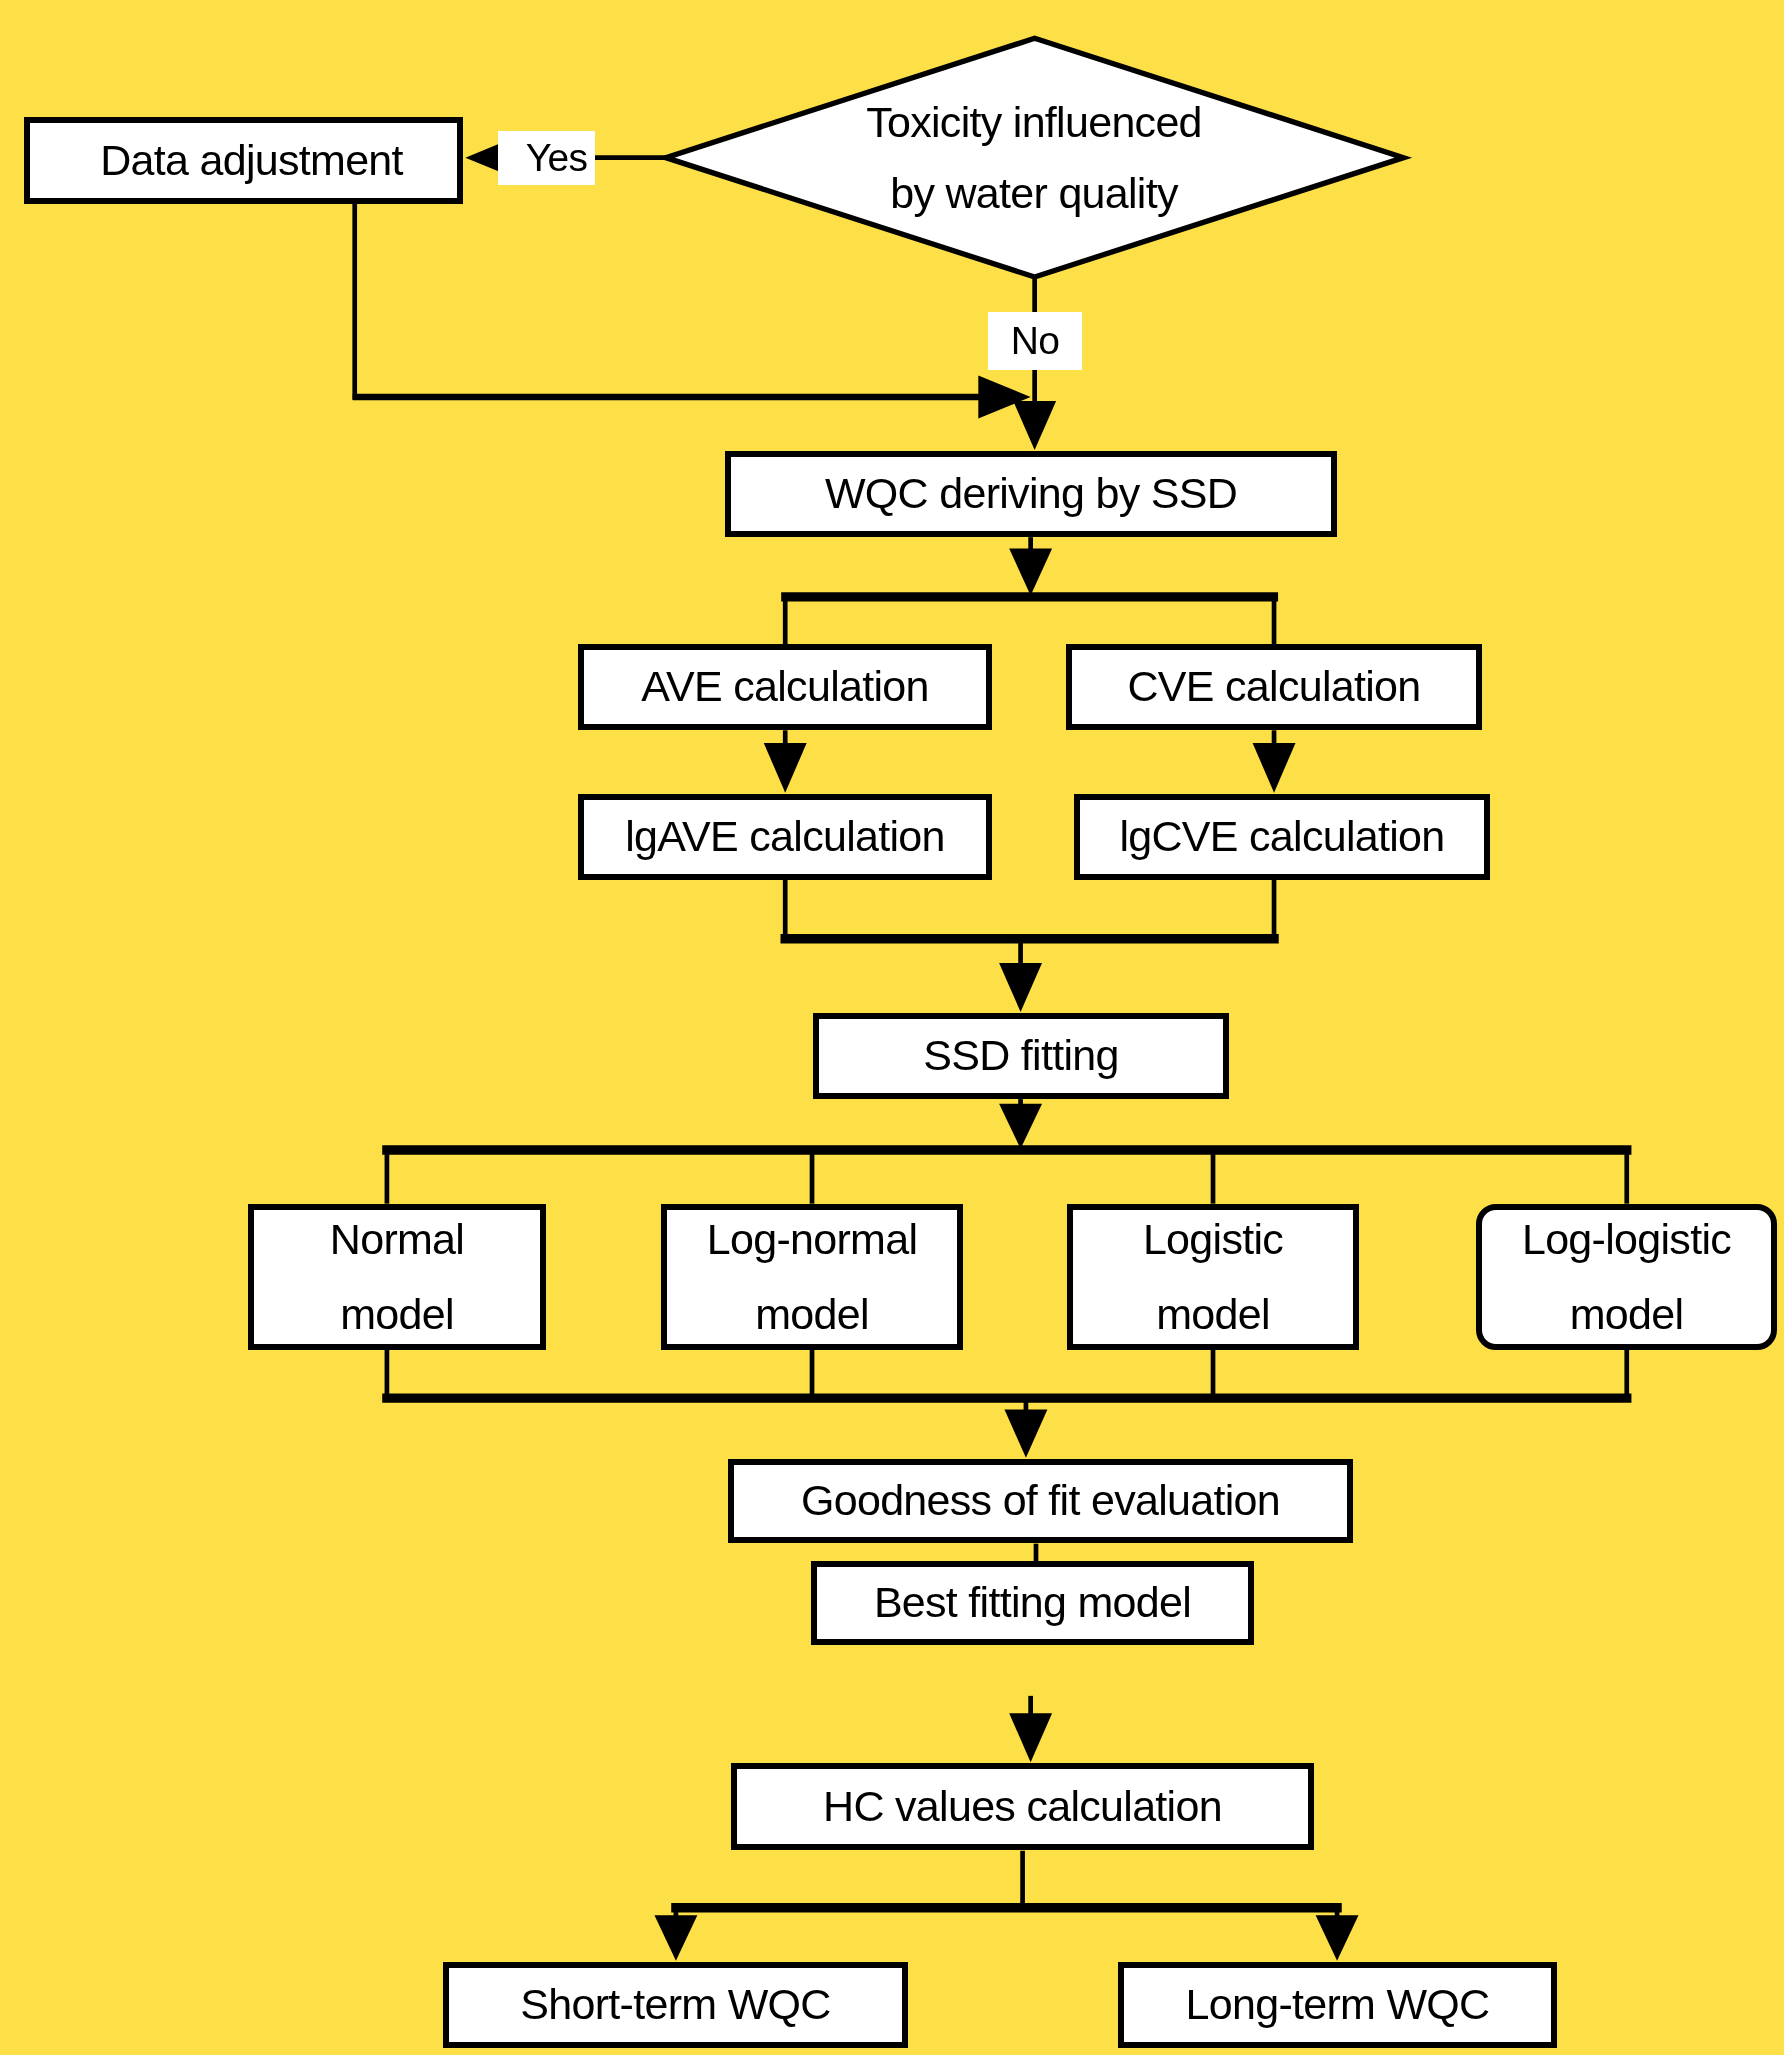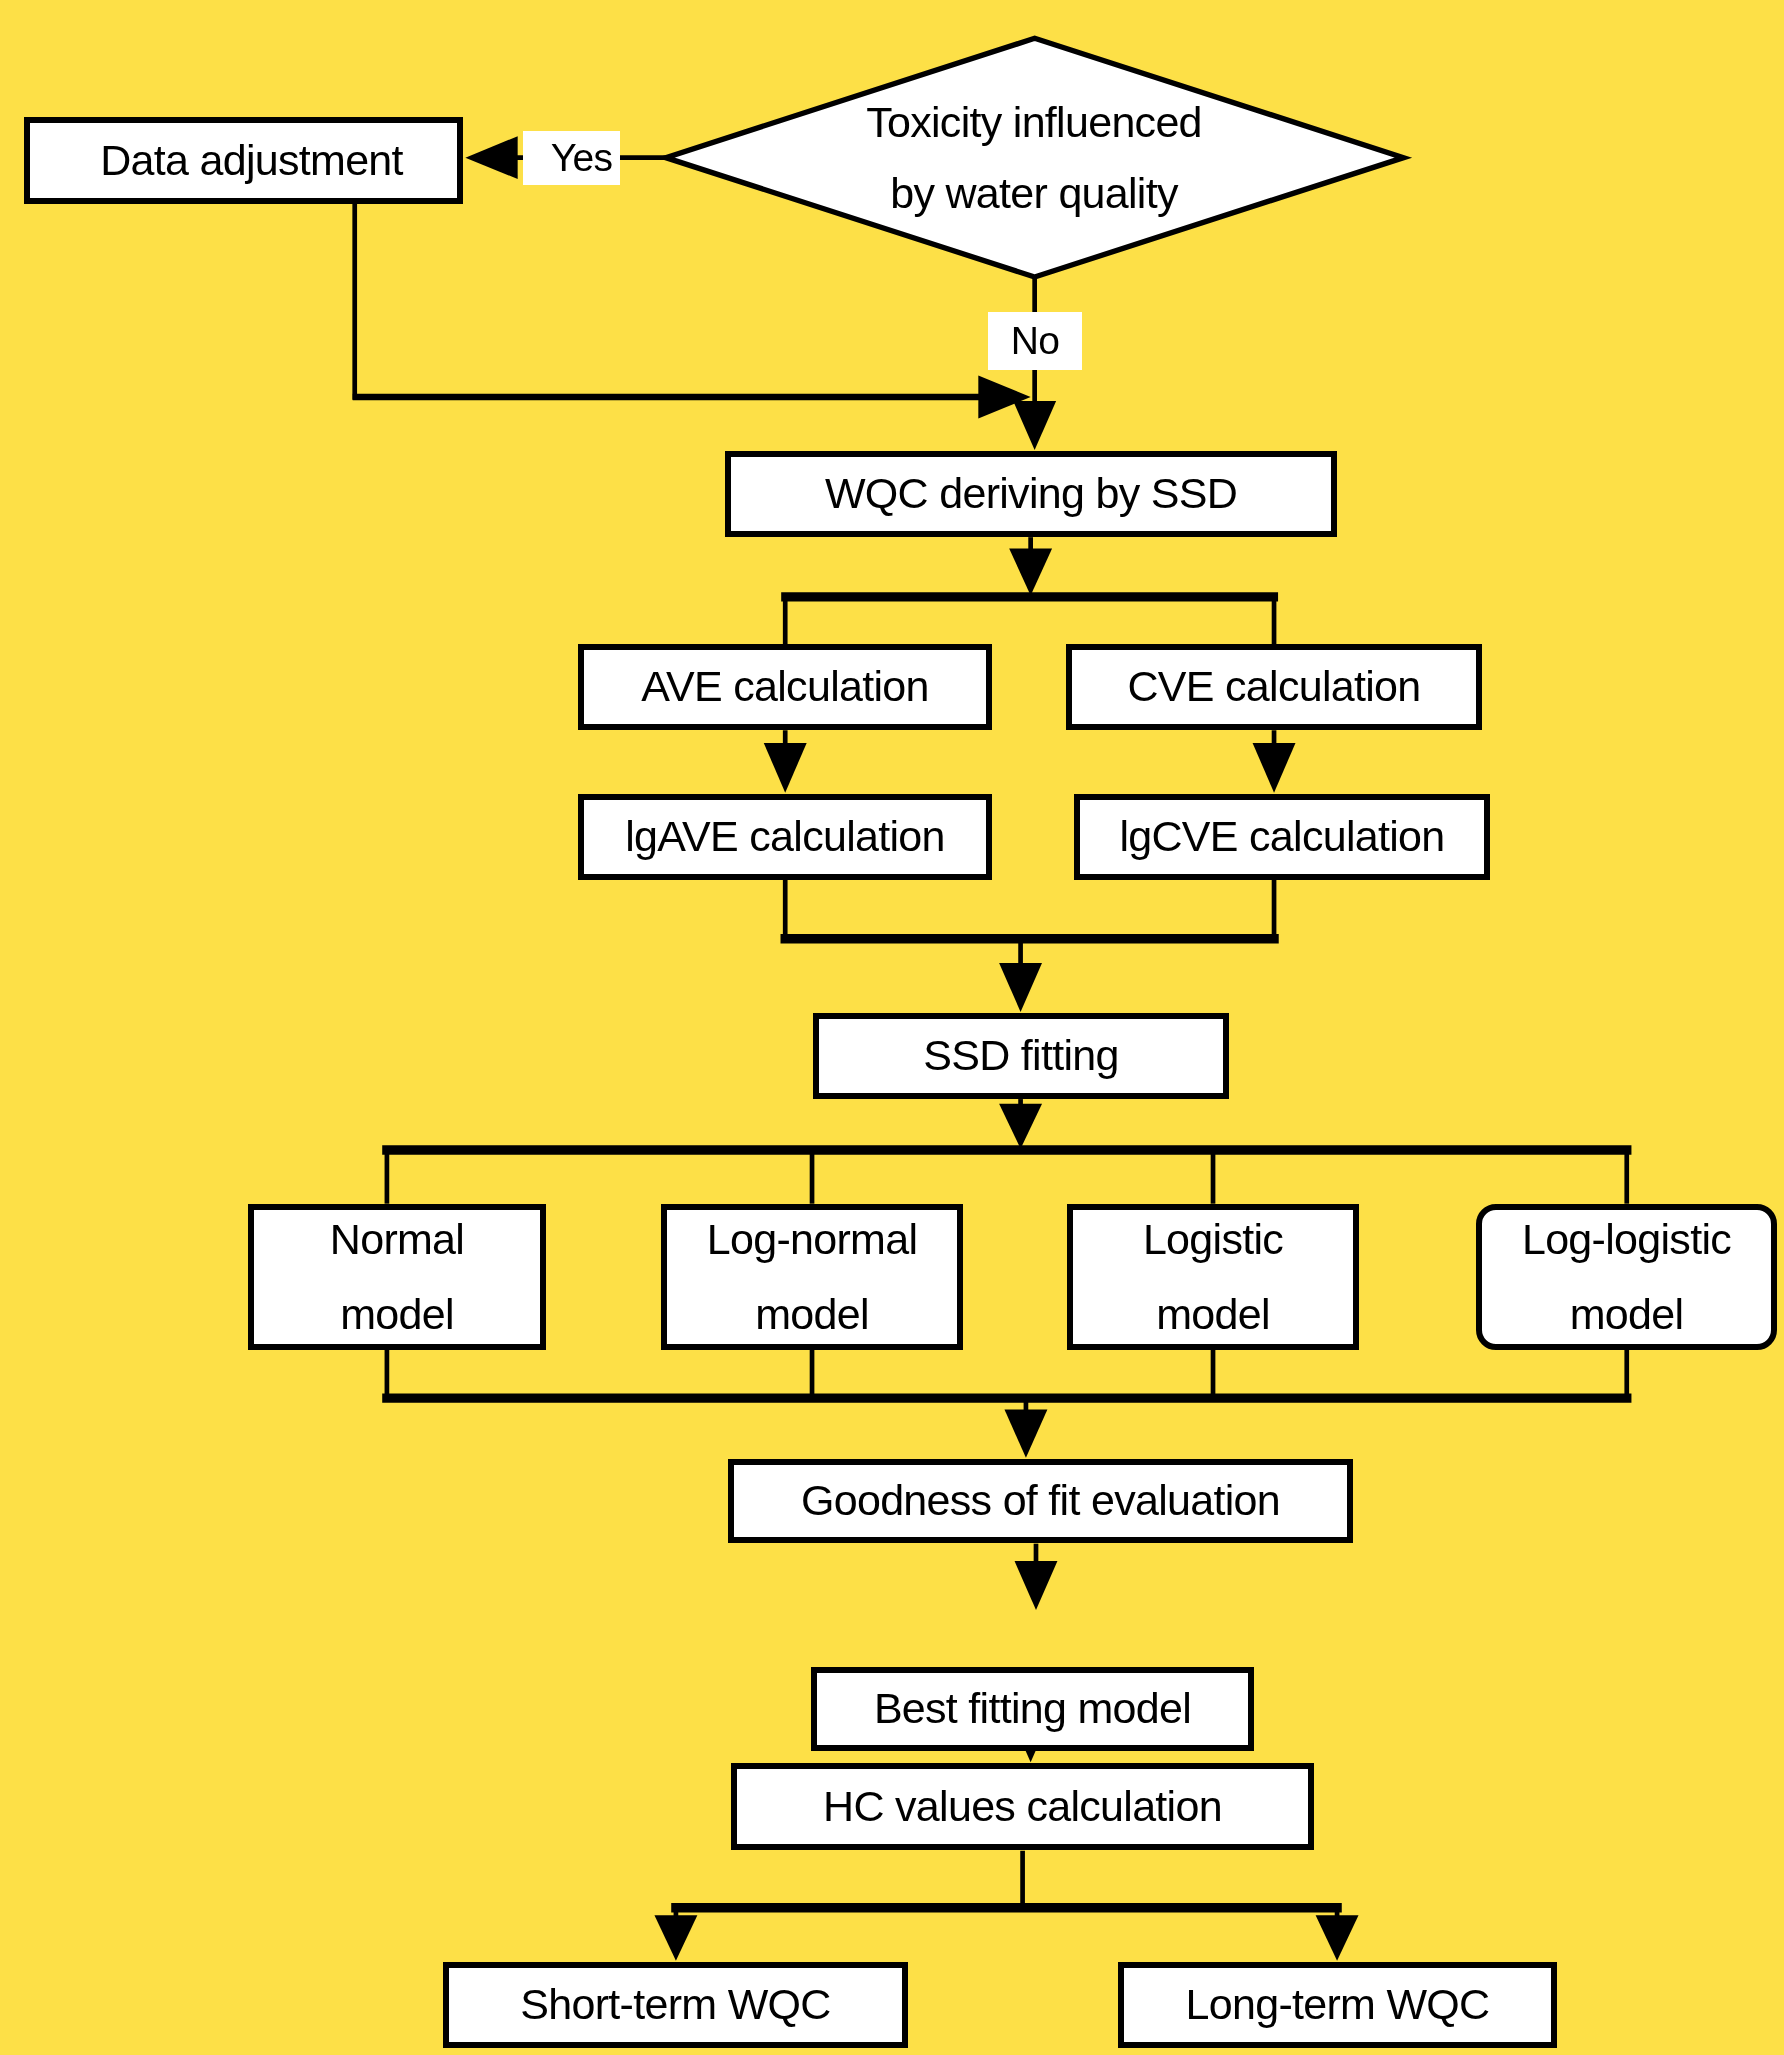--- a/index.html
+++ b/index.html
@@ -40,21 +40,21 @@
     display: flex; align-items: center; justify-content: center;
     text-align: center; font-size: 43px; line-height: 71px;
     white-space: pre-line; letter-spacing: -0.7px;
   }
   .edge-label {
     position: absolute;
     background: #ffffff;
     display: flex; align-items: center; justify-content: center;
     font-size: 39px; letter-spacing: -0.7px;
   }
-  .edge-label.yes { left: 523px; top: 131px; width: 97px; height: 54px; padding-left: 20px; }
+  .edge-label.yes { left: 498px; top: 131px; width: 97px; height: 54px; padding-left: 20px; }
   .edge-label.no  { left: 988px; top: 312px; width: 94px; height: 58px; }
 </style>
 </head>
 <body>
 
 <div class="canvas">
 
   <svg class="wires" viewBox="0 0 2662 3066">
 
     <polygon class="diamond" stroke-width="8" points="1543,57 2093,235 1543,413 993,235"></polygon>
@@ -166,21 +166,21 @@
 
   <div class="box twoline" style="left:1476px; top:1204px; width:301px; height:146px;border-radius:20px;">
     <span class="lbl">Log-logistic
 model</span>
   </div>
 
   <div class="box" style="left:728px; top:1459px; width:625px; height:84px;">
     <span class="lbl">Goodness of fit evaluation</span>
   </div>
 
-  <div class="box" style="left:811px; top:1667px; width:443px; height:84px;">
+  <div class="box" style="left:811px; top:1561px; width:443px; height:84px;">
     <span class="lbl">Best fitting model</span>
   </div>
 
   <div class="box" style="left:731px; top:1763px; width:583px; height:87px;align-items:center;">
     <span class="lbl">HC values calculation</span>
   </div>
 
   <div class="box" style="left:443px;  top:1962px; width:465px; height:86px;">
     <span class="lbl">Short-term WQC</span>
   </div>

